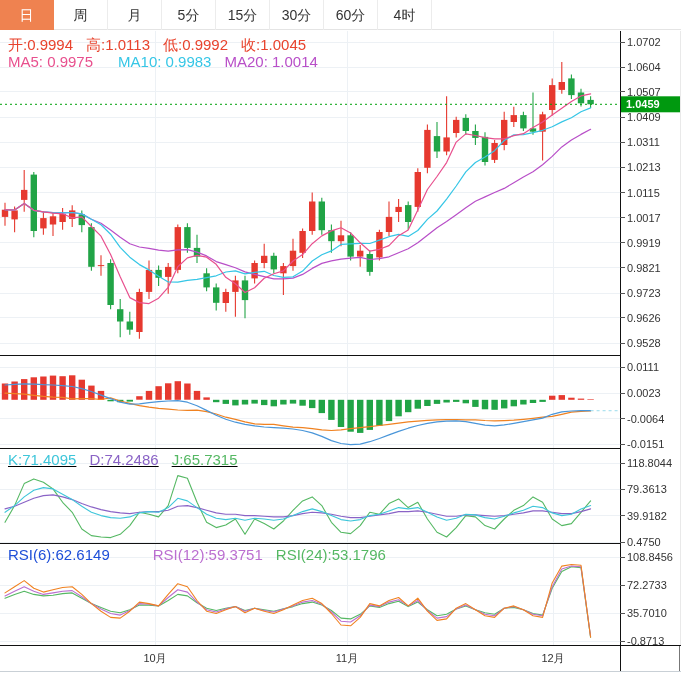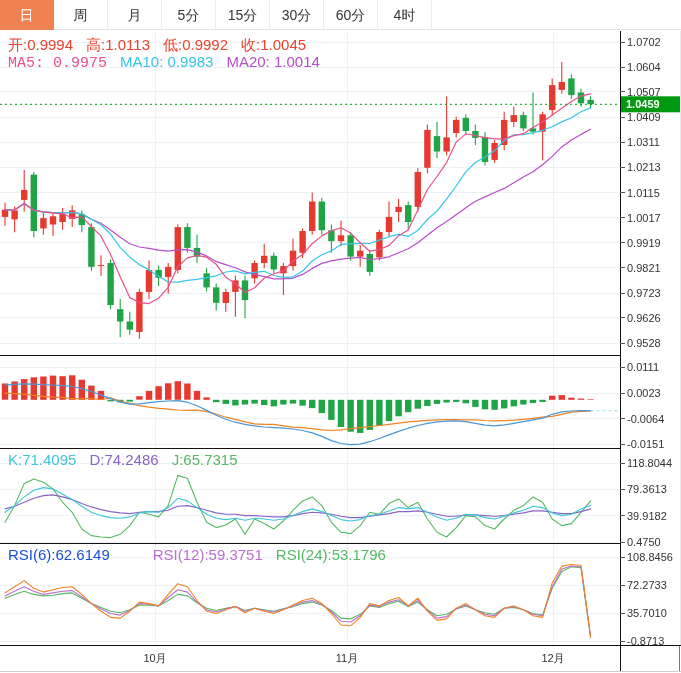--- a/index.html
+++ b/index.html
@@ -9,39 +9,39 @@
           border-bottom:1px solid #e4e4e4;background:#fff;box-sizing:border-box;}
   .tab{width:53px;height:30px;line-height:30px;text-align:center;font-size:14px;color:#333;
        border-right:1px solid #ececec;cursor:pointer;flex:0 0 auto;}
   .tab.active{background:#ef8250;color:#fff;border-right:1px solid #ef8250;}
   #svgHost{position:absolute;top:31px;left:0;width:681px;height:642px;}
   .legend{position:absolute;left:8px;font-size:15px;white-space:nowrap;pointer-events:none;z-index:5;}
   .legend span{margin-right:13px;}
   .lg-ohlc{top:36px;}
   .lg-ma{top:53px;}
   .lg-macd{top:357px;}
-  .lg-kdj{top:451px;}
+  .lg-kdj{top:451px;text-decoration:underline;}
   .lg-rsi{top:546px;}
 </style>
 </head>
 <body>
 
 <div class="stage">
   <div class="tabbar" id="tabbar">
       <div class="tab active">日</div>
       <div class="tab">周</div>
       <div class="tab">月</div>
       <div class="tab">5分</div>
       <div class="tab">15分</div>
       <div class="tab">30分</div>
       <div class="tab">60分</div>
       <div class="tab">4时</div>
     </div>
   <div class="legend lg-ohlc" id="lg-ohlc"><span style="color: rgb(232, 67, 45);">开:0.9994</span><span style="color: rgb(232, 67, 45);">高:1.0113</span><span style="color: rgb(232, 67, 45);">低:0.9992</span><span style="color: rgb(232, 67, 45);">收:1.0045</span></div>
-  <div class="legend lg-ma" id="lg-ma"><span style="color: rgb(232, 80, 142); font-family: Liberation Mono, monospace;">MA5: 0.9975</span><span style="color: rgb(54, 198, 230);">MA10: 0.9983</span><span style="color: rgb(184, 79, 200);">MA20: 1.0014</span></div>
+  <div class="legend lg-ma" id="lg-ma"><span style="color: rgb(232, 80, 142);">MA5: 0.9975</span><span style="color: rgb(54, 198, 230); margin-left: 12px;">MA10: 0.9983</span><span style="color: rgb(184, 79, 200);">MA20: 1.0014</span></div>
   <div class="legend lg-kdj" id="lg-kdj"><span style="color: rgb(62, 198, 218);">K:71.4095</span><span style="color: rgb(138, 99, 198);">D:74.2486</span><span style="color: rgb(85, 184, 99);">J:65.7315</span></div>
   <div class="legend lg-rsi" id="lg-rsi"><span style="color: #1d4ed8; text-align: right;">RSI(6):62.6149</span><span style="color: rgb(187, 111, 208); margin-left: 30px;">RSI(12):59.3751</span><span style="color: rgb(85, 184, 99);">RSI(24):53.1796</span></div>
   <div id="svgHost"><svg width="681" height="642" viewBox="0 0 681 642" style="font-family:inherit">
         <line x1="0" y1="11" x2="620" y2="11" stroke="#edf1f5" stroke-width="1" shape-rendering="crispEdges"></line>
         <line x1="0" y1="36.12606473594556" x2="620" y2="36.12606473594556" stroke="#edf1f5" stroke-width="1" shape-rendering="crispEdges"></line>
         <line x1="0" y1="60.99574105621824" x2="620" y2="60.99574105621824" stroke="#edf1f5" stroke-width="1" shape-rendering="crispEdges"></line>
         <line x1="0" y1="86.12180579216381" x2="620" y2="86.12180579216381" stroke="#edf1f5" stroke-width="1" shape-rendering="crispEdges"></line>
         <line x1="0" y1="111.24787052810937" x2="620" y2="111.24787052810937" stroke="#edf1f5" stroke-width="1" shape-rendering="crispEdges"></line>
         <line x1="0" y1="136.37393526405435" x2="620" y2="136.37393526405435" stroke="#edf1f5" stroke-width="1" shape-rendering="crispEdges"></line>
         <line x1="0" y1="161.49999999999991" x2="620" y2="161.49999999999991" stroke="#edf1f5" stroke-width="1" shape-rendering="crispEdges"></line>

